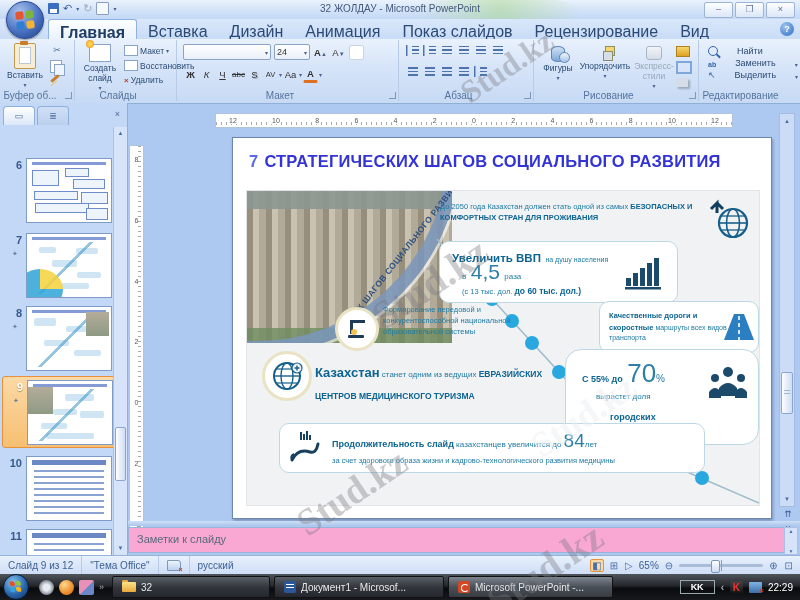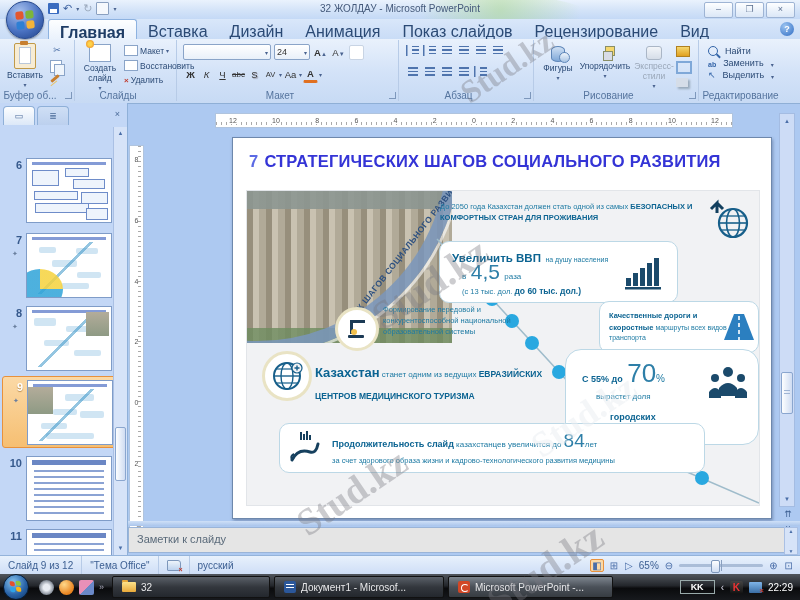--- a/index.html
+++ b/index.html
@@ -71,21 +71,21 @@
   .pico.b{background-size:7px 9px;background-position:right center;box-shadow:inset 2px 0 0 -0.5px #4f74ad;}
   .shape-cyl{width:12px;height:14px;background:linear-gradient(#cfe0f4,#7fa8d8);border:1px solid #5e86b8;border-radius:50%/4px;position:relative;}
   .shape-cyl::after{content:"";position:absolute;right:-6px;bottom:-2px;width:9px;height:9px;border-radius:50%;
     background:linear-gradient(#eef4fb,#a8c4e4);border:1px solid #5e86b8;}
   .arr-ic{position:relative;width:14px;height:14px;}
   .arr-ic i{position:absolute;width:8px;height:8px;border:1px solid #8a8f66;background:#f5d76e;}
   .arr-ic i:nth-child(2){left:5px;top:5px;background:#d8dce6;}
   .qs-ic{width:14px;height:12px;border:1px solid #aab6c6;border-radius:3px;background:linear-gradient(#f2f5f9,#d5dde8);}
   .mag{position:relative;display:inline-block;width:8px;height:8px;border:1.5px solid #3465a8;border-radius:50%;}
   .mag::after{content:"";position:absolute;width:5px;height:1.5px;background:#3465a8;transform:rotate(45deg);right:-4px;bottom:-1px;}
-  .eqrow{display:flex;align-items:flex-end;gap:7px;font-size:9px;color:#2b4a75;margin-bottom:2px;white-space:nowrap;}
+  .eqrow{display:flex;align-items:flex-end;gap:19px;font-size:9px;color:#2b4a75;margin-bottom:2px;white-space:nowrap;}
   
   .pane{position:absolute;left:0;top:103px;width:127px;bottom:45px;
     background:#c3d7f6;border-right:1px solid #8fb0d8;}
   .pane-tabs{position:absolute;left:3px;top:3px;right:3px;height:18px;display:flex;gap:2px;}
   .ptab{width:30px;height:18px;border:1px solid #8fb0d8;border-bottom:none;border-radius:4px 4px 0 0;
     background:linear-gradient(#fdfeff,#dce8f8);display:flex;align-items:center;justify-content:center;
     font-size:9px;color:#4a6a98;}
   .ptab.inactive{background:linear-gradient(#cfdff5,#bcd0ee);}
   .pane-close{margin-left:auto;font-size:9px;color:#4a6a98;padding:3px 4px;}
   .thumbs{position:absolute;left:0;top:24px;right:14px;bottom:0;overflow:hidden;}
@@ -155,21 +155,21 @@
   .vs-down{position:absolute;bottom:0;left:0;right:0;}
   .vs-thumb{position:absolute;left:1px;right:1px;top:258px;height:40px;border:1px solid #8aa6cf;border-radius:2px;
     background:linear-gradient(90deg,#fdfeff,#cfdcf2);}
   .vs-thumb::after{content:"";position:absolute;left:2px;right:2px;top:17px;height:5px;
     background:repeating-linear-gradient(180deg,#9fb4d4 0 1px,rgba(0,0,0,0) 1px 2.5px);}
   .navbtns{position:absolute;right:5px;top:509px;width:14px;display:flex;flex-direction:column;gap:3px;
     align-items:center;font-size:9px;color:#3c5f92;}
   
   .splitter{position:absolute;left:128px;right:0;top:521px;height:5px;
     background:linear-gradient(#cfe0f7,#aac5ec);}
-  .notes{position:absolute;left:128px;top:527px;width:658px;height:26px;background:#e5e5e5;
+  .notes{position:absolute;left:128px;top:527px;width:658px;height:26px;background:#f9a8d4;
     border:1px solid #9ab4d8;font-size:11px;color:#5a6a7a;padding:5px 8px;box-sizing:border-box;}
   .notes-scroll{position:absolute;right:2px;top:527px;width:12px;height:26px;background:#d6e3f8;
     border:1px solid #aac0e4;display:flex;flex-direction:column;justify-content:space-between;
     font-size:5px;color:#4a6ea8;text-align:center;}
   
   .statusbar{position:absolute;left:0;right:0;top:555px;height:19px;
     background:linear-gradient(#e8f1fc,#cdddf6);border-top:1px solid #94b3da;
     font-size:10px;color:#3c5f92;display:flex;align-items:center;}
   .sb-item{padding:0 8px;border-right:1px solid #b7cbe7;height:100%;display:flex;align-items:center;gap:4px;}
   .book-ic{position:relative;width:12px;height:9px;background:linear-gradient(#eef4fb,#bcd2ee);

